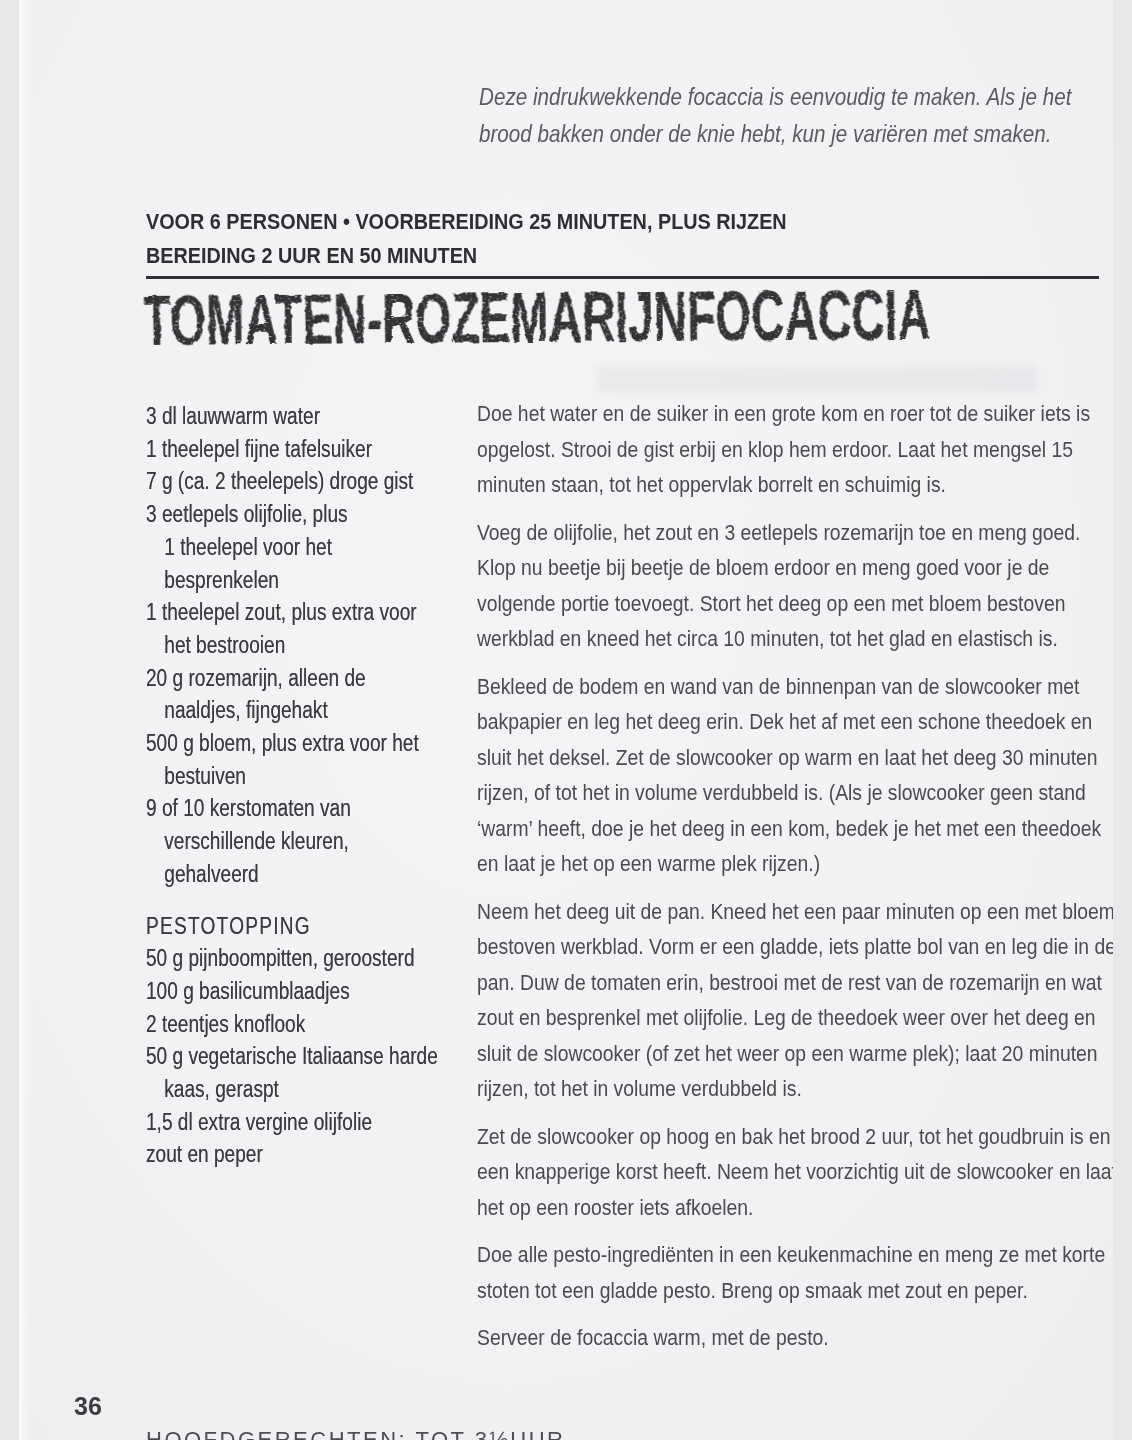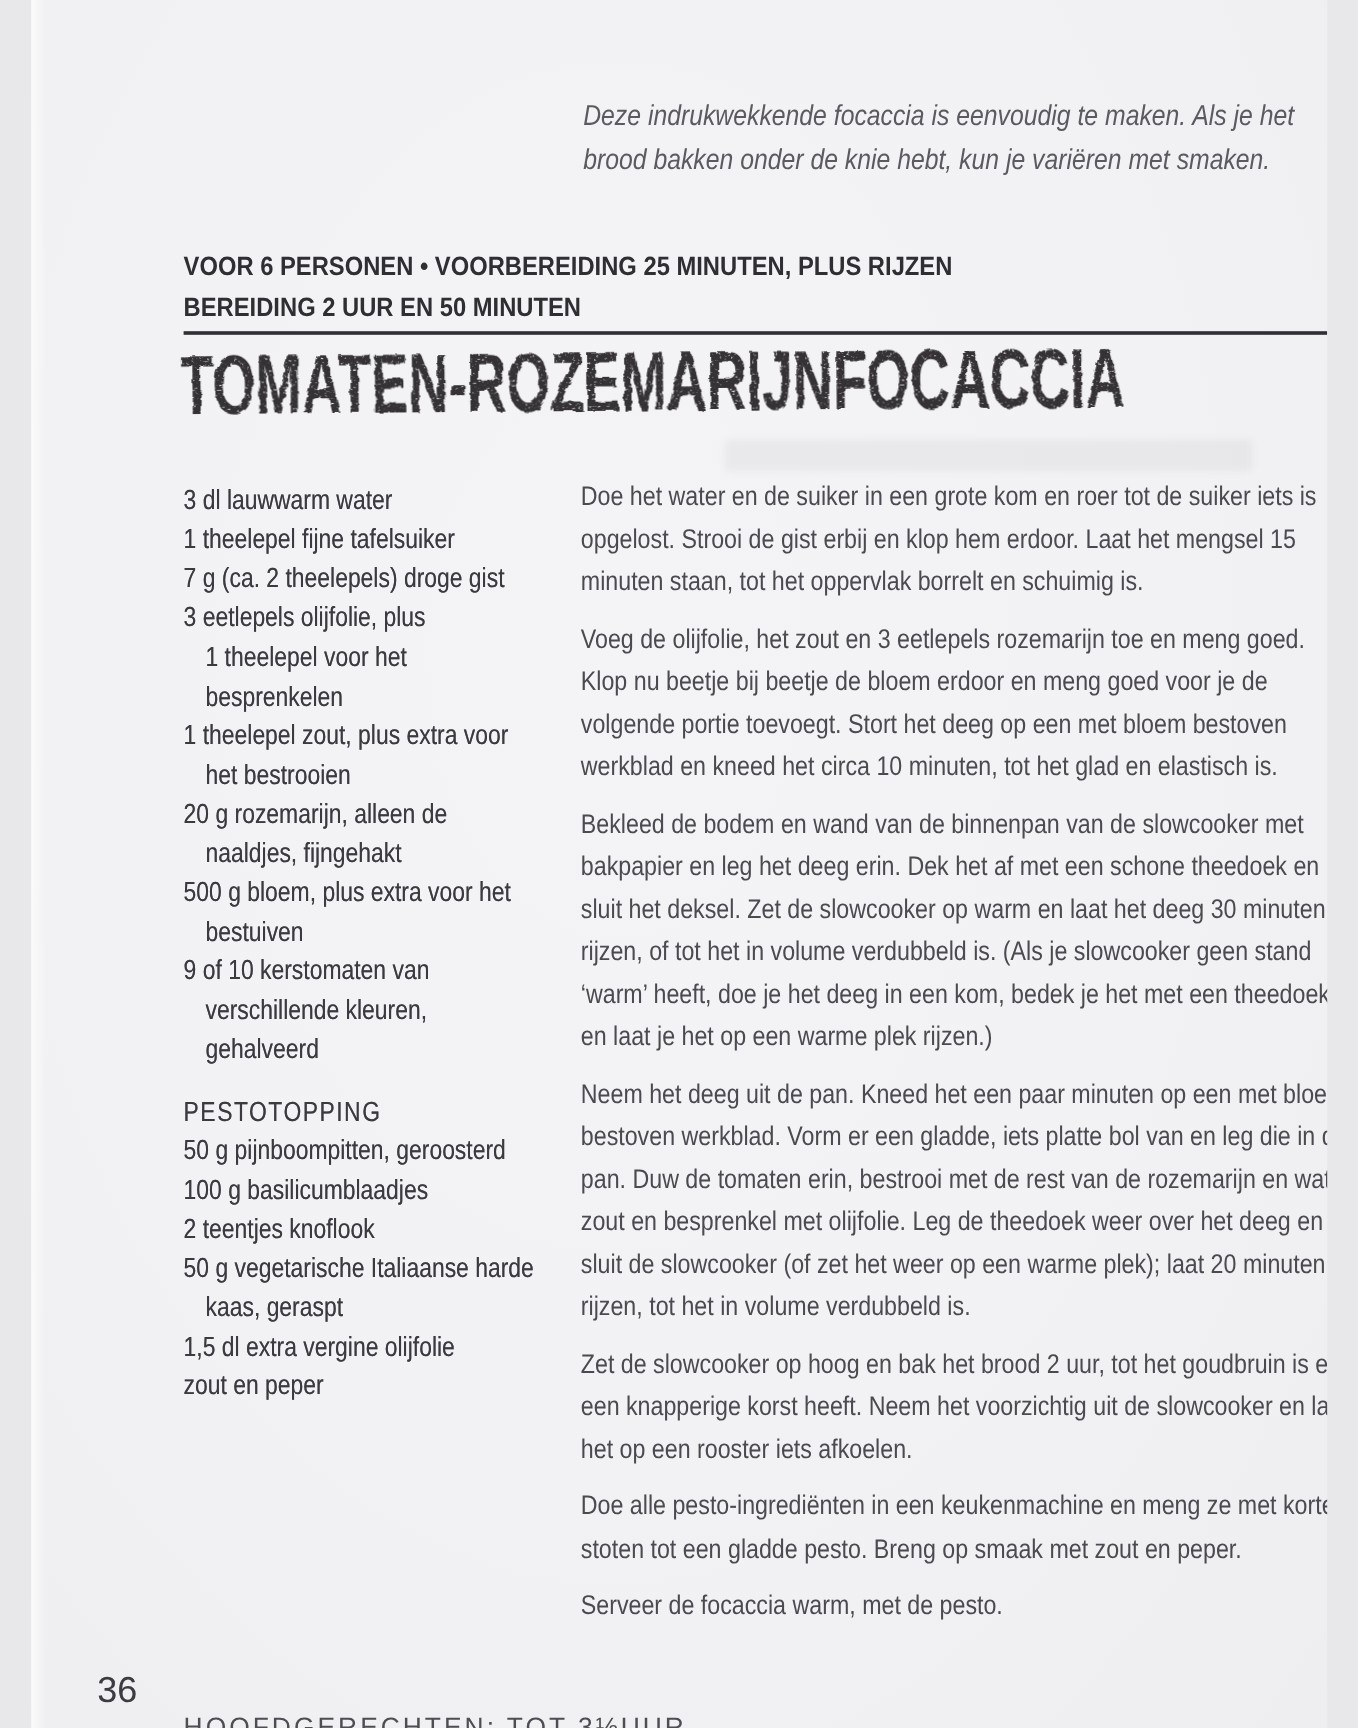--- a/index.html
+++ b/index.html
@@ -5,20 +5,21 @@
   html, body { margin: 0; padding: 0; background: #e8e7ea; }
   .page {
     position: relative;
     width: 1080px;
     height: 1440px;
     margin: 0 auto;
     background: radial-gradient(ellipse at 45% 38%, #f4f3f5 0%, #f2f1f3 55%, #eeedf0 100%);
     font-family: "Liberation Sans", sans-serif;
     overflow: hidden;
     color: #3a393e;
+    padding-left: 14px;
   }
   .edge-highlight {
     position: absolute; left: 0; top: 0; width: 12px; height: 100%;
     background: linear-gradient(90deg, rgba(255,255,255,0.75), rgba(255,255,255,0));
     pointer-events: none;
   }
   
   .intro {
     position: absolute; left: 460px; top: 78px;
     font-style: italic;
@@ -80,21 +81,21 @@
     position: absolute; left: 458px; top: 396px;
     width: 745px;
     font-size: 22.5px; line-height: 35.5px;
     color: #4b4a50;
     transform: scaleX(0.86); transform-origin: left top;
   }
   .method p { margin: 0 0 12px 0; }
   
   .page-number {
     position: absolute; left: 55px; top: 1392px;
-    font-weight: normal; font-size: 30px; color: #3c3b41;
+    font-weight: bold; font-size: 25px; color: #3c3b41;
   }
   .footer-label {
     position: absolute; left: 127px; top: 1394px;
     font-size: 22px; letter-spacing: 2.5px;
     color: #4e4d53;
     white-space: nowrap;
     margin-top: 33px;
   }
 </style>
 </head>

